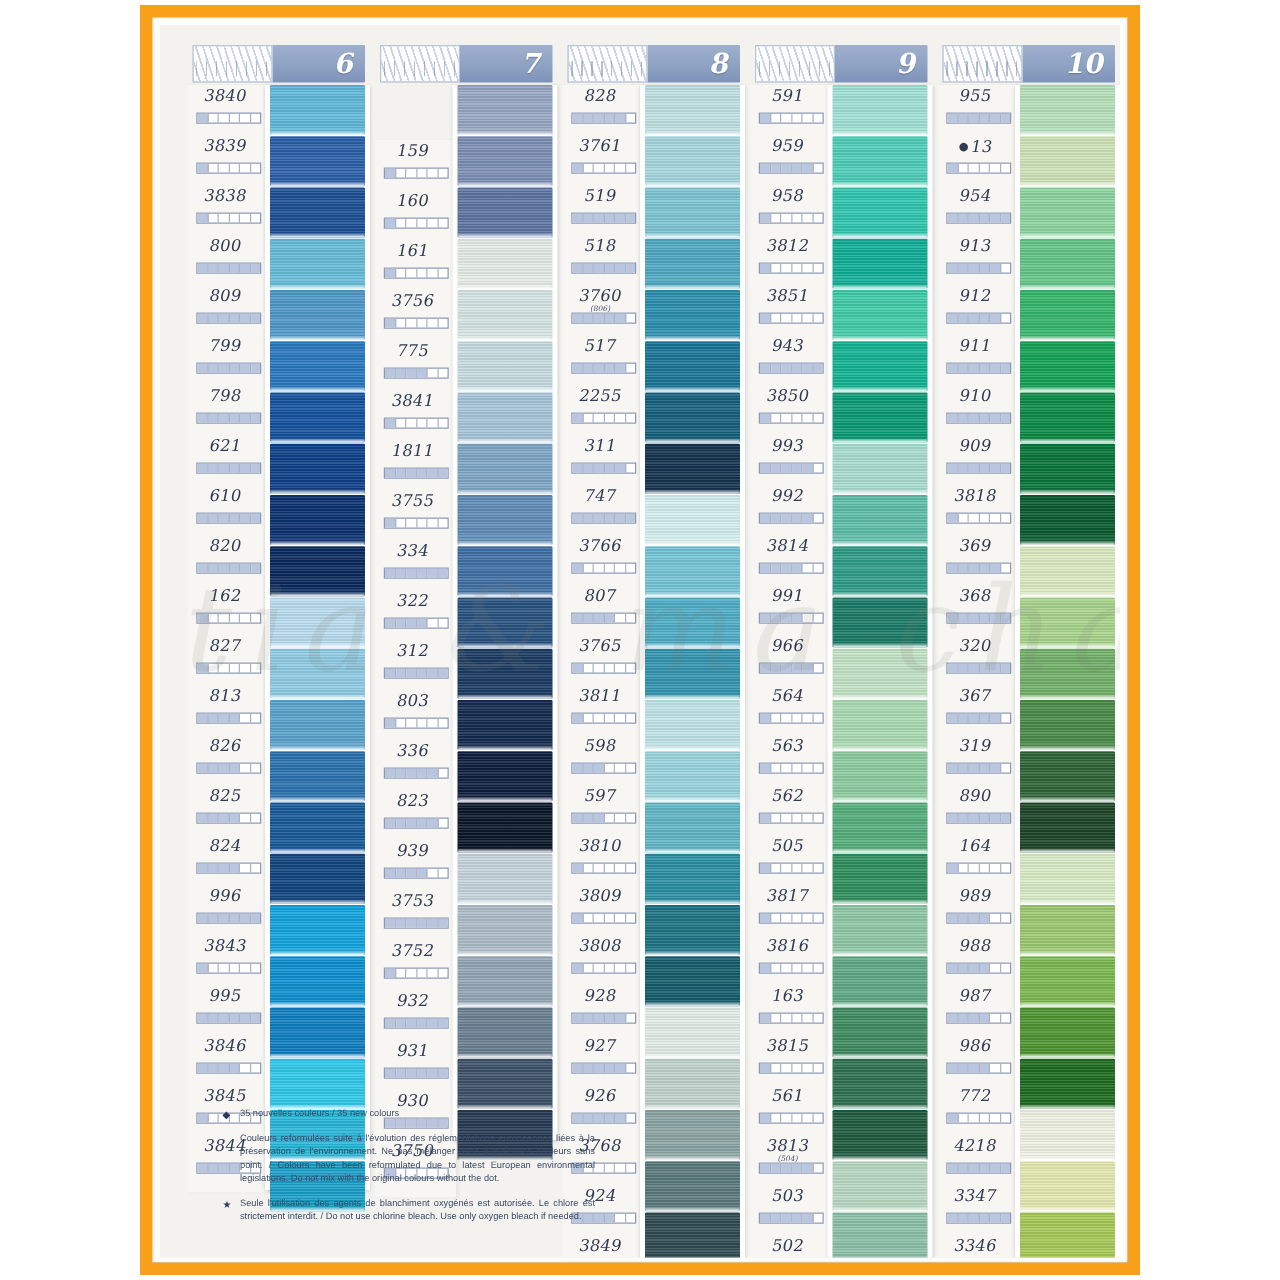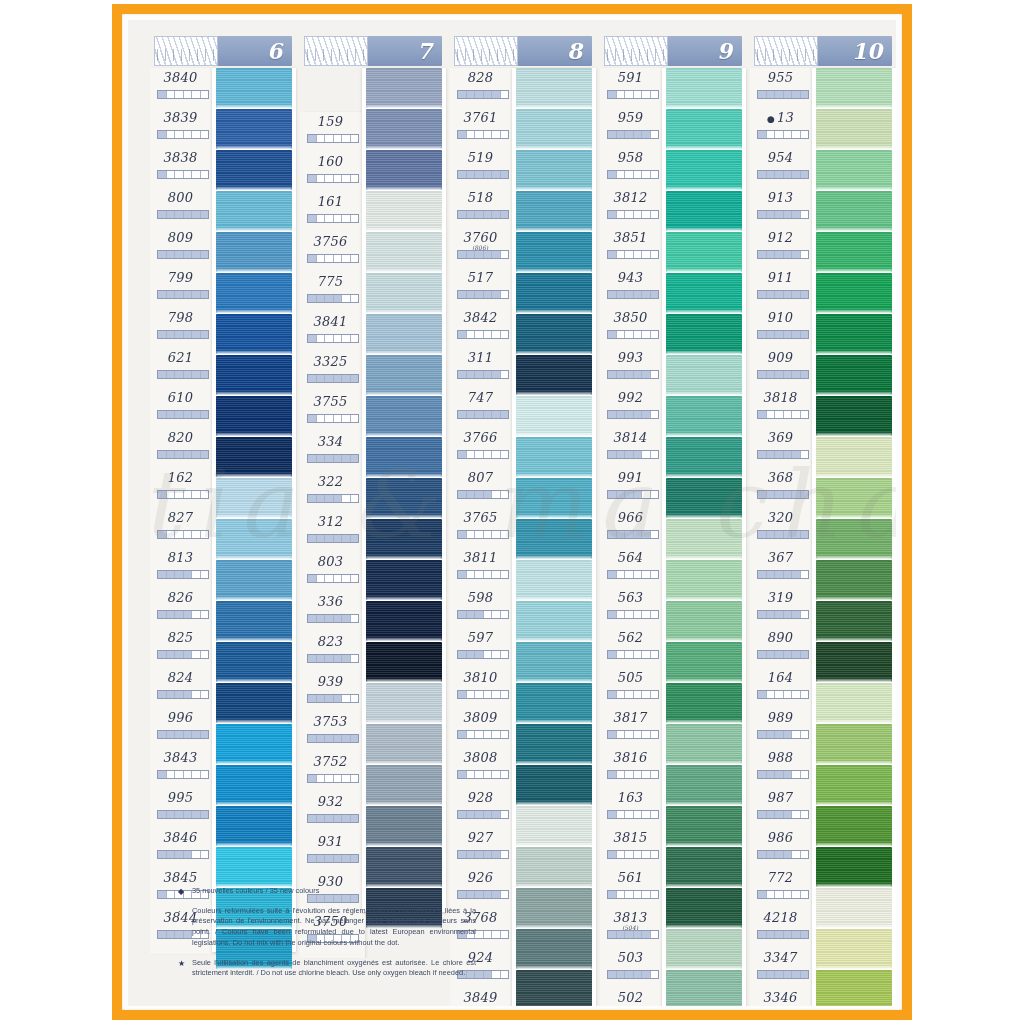--- a/index.html
+++ b/index.html
@@ -475,21 +475,21 @@
                     <div class="boxes">
                       <i class="on"></i>
                       <i></i>
                       <i></i>
                       <i></i>
                       <i></i>
                       <i></i>
                     </div>
                   </div>
                   <div class="lrow">
-                    <div class="lnum">3325</div>
+                    <div class="lnum">1811</div>
                     <div class="boxes">
                       <i class="on"></i>
                       <i class="on"></i>
                       <i class="on"></i>
                       <i class="on"></i>
                       <i class="on"></i>
                       <i class="on"></i>
                     </div>
                   </div>
                   <div class="lrow">
@@ -740,21 +740,21 @@
                     <div class="boxes">
                       <i class="on"></i>
                       <i class="on"></i>
                       <i class="on"></i>
                       <i class="on"></i>
                       <i class="on"></i>
                       <i></i>
                     </div>
                   </div>
                   <div class="lrow">
-                    <div class="lnum">3842</div>
+                    <div class="lnum">2255</div>
                     <div class="boxes">
                       <i class="on"></i>
                       <i></i>
                       <i></i>
                       <i></i>
                       <i></i>
                       <i></i>
                     </div>
                   </div>
                   <div class="lrow">

